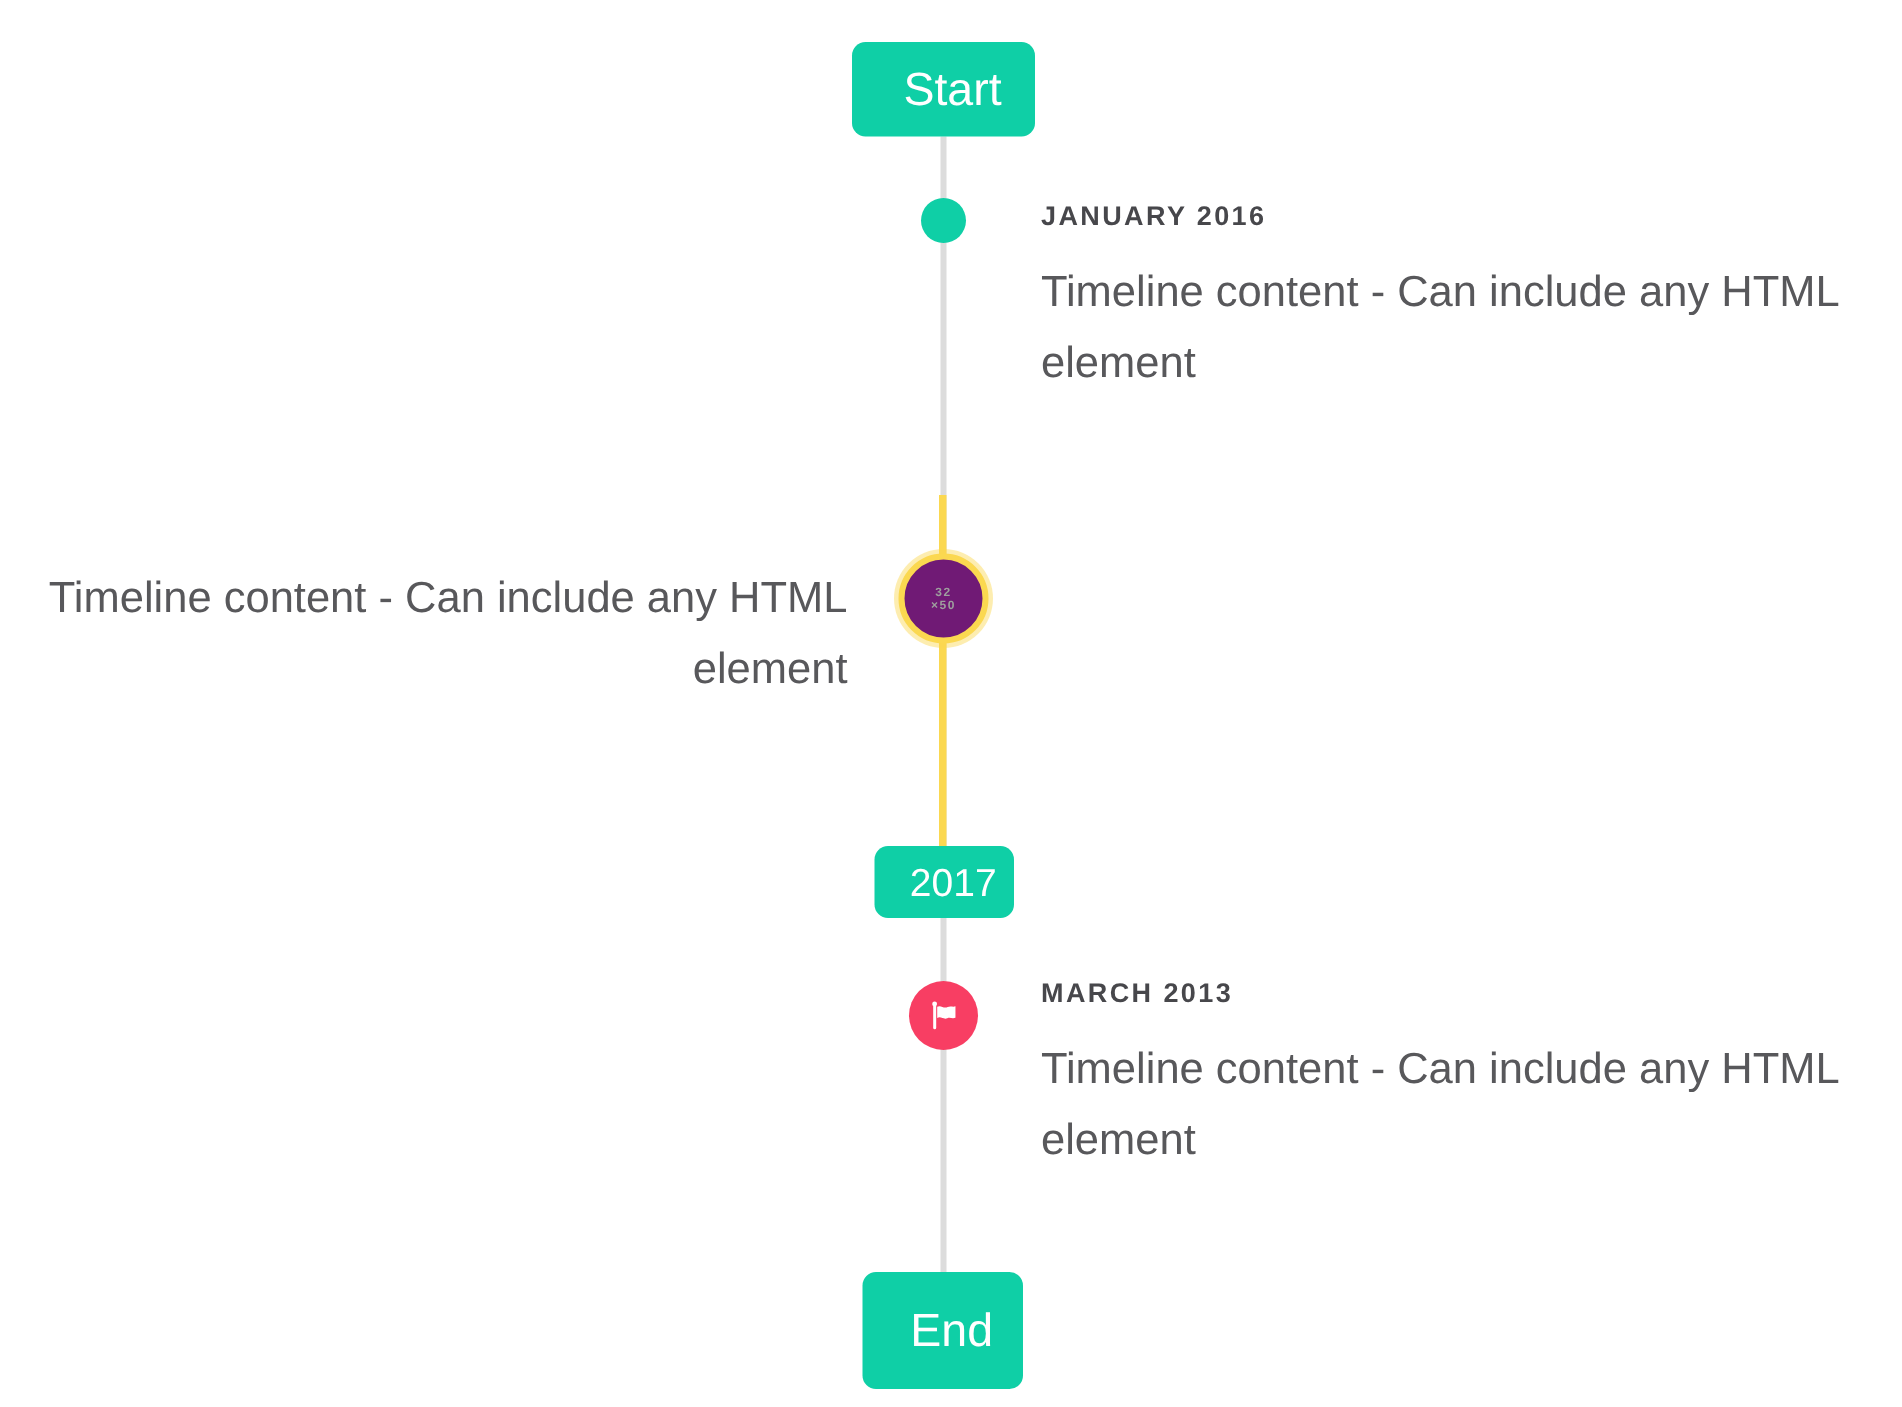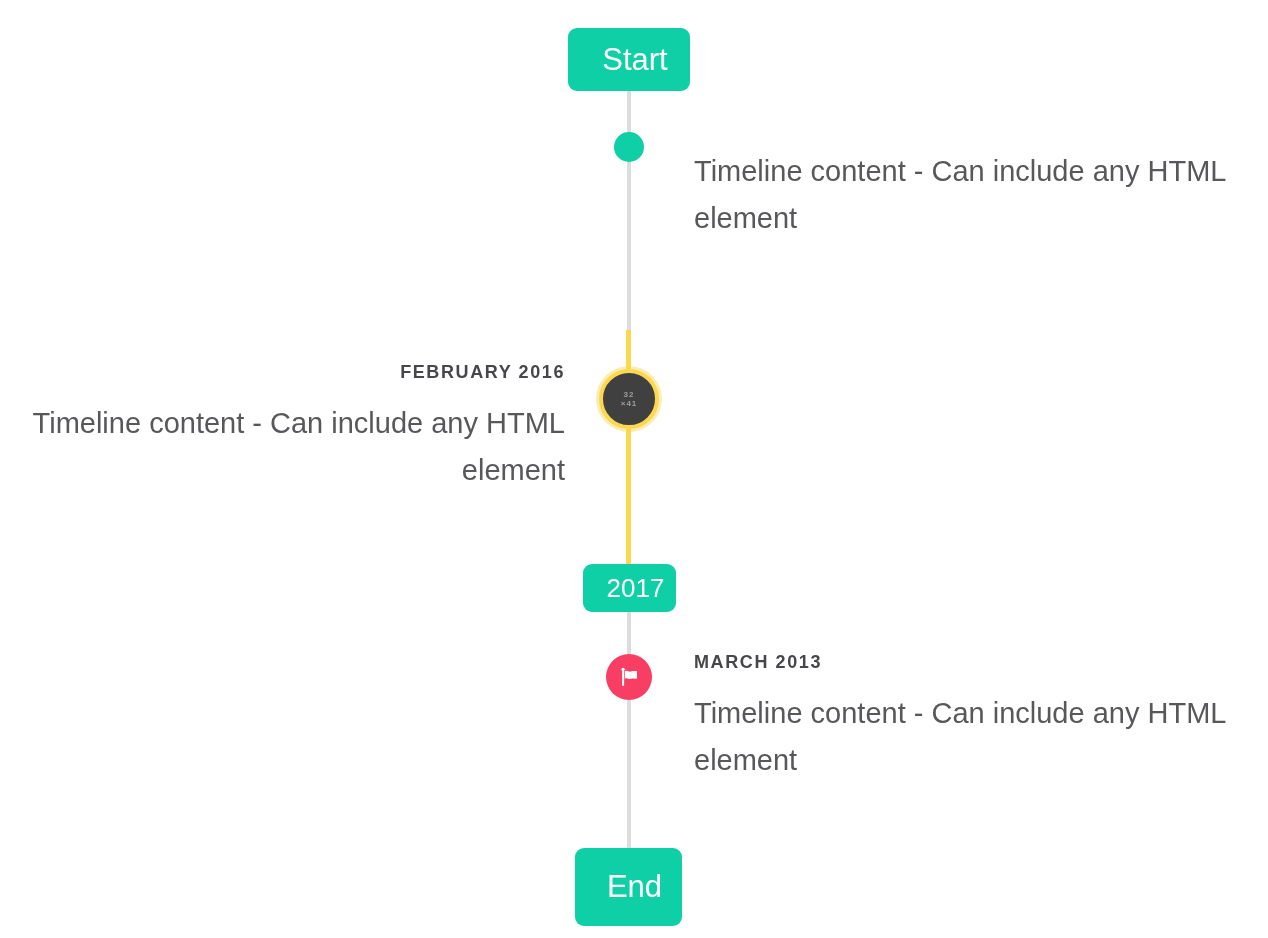--- a/index.html
+++ b/index.html
@@ -45,21 +45,21 @@
     left: 614px; top: 132px;
     width: 30px; height: 30px;
     border-radius: 50%;
     background: #0fcfa6;
   }
   .marker-avatar {
     position: absolute;
     left: 599px; top: 369px;
     width: 60px; height: 60px;
     border-radius: 50%;
-    background: #404040;
+    background: #701a75;
     border: 4px solid #fbd850;
     box-shadow: 0 0 0 3px rgba(251, 216, 80, 0.45);
     display: flex; flex-direction: column;
     align-items: center; justify-content: center;
     color: #9e9e9e;
     font-size: 8px; font-weight: bold; line-height: 9px;
     letter-spacing: 1px;
   }
   .marker-flag {
     position: absolute;
@@ -100,29 +100,29 @@
 
   <div class="line-base"></div>
   <div class="line-accent"></div>
 
   <div class="badge badge-start">
     <span>Start</span>
   </div>
 
   <div class="marker-dot"></div>
   <div class="entry entry-right entry-jan">
+    <div class="entry-title">JANUARY 2016</div>
     <div class="entry-content">Timeline content - Can include any HTML element</div>
   </div>
 
   <div class="marker-avatar">
     <span>32</span>
-    <span>×41</span>
+    <span>×50</span>
   </div>
   <div class="entry entry-left entry-feb">
-    <div class="entry-title">FEBRUARY 2016</div>
     <div class="entry-content">Timeline content - Can include any HTML element</div>
   </div>
 
   <div class="badge badge-year">
     <span>2017</span>
   </div>
 
   <div class="marker-flag">
     <span>
       <svg width="23" height="23" viewBox="0 0 24 24">

